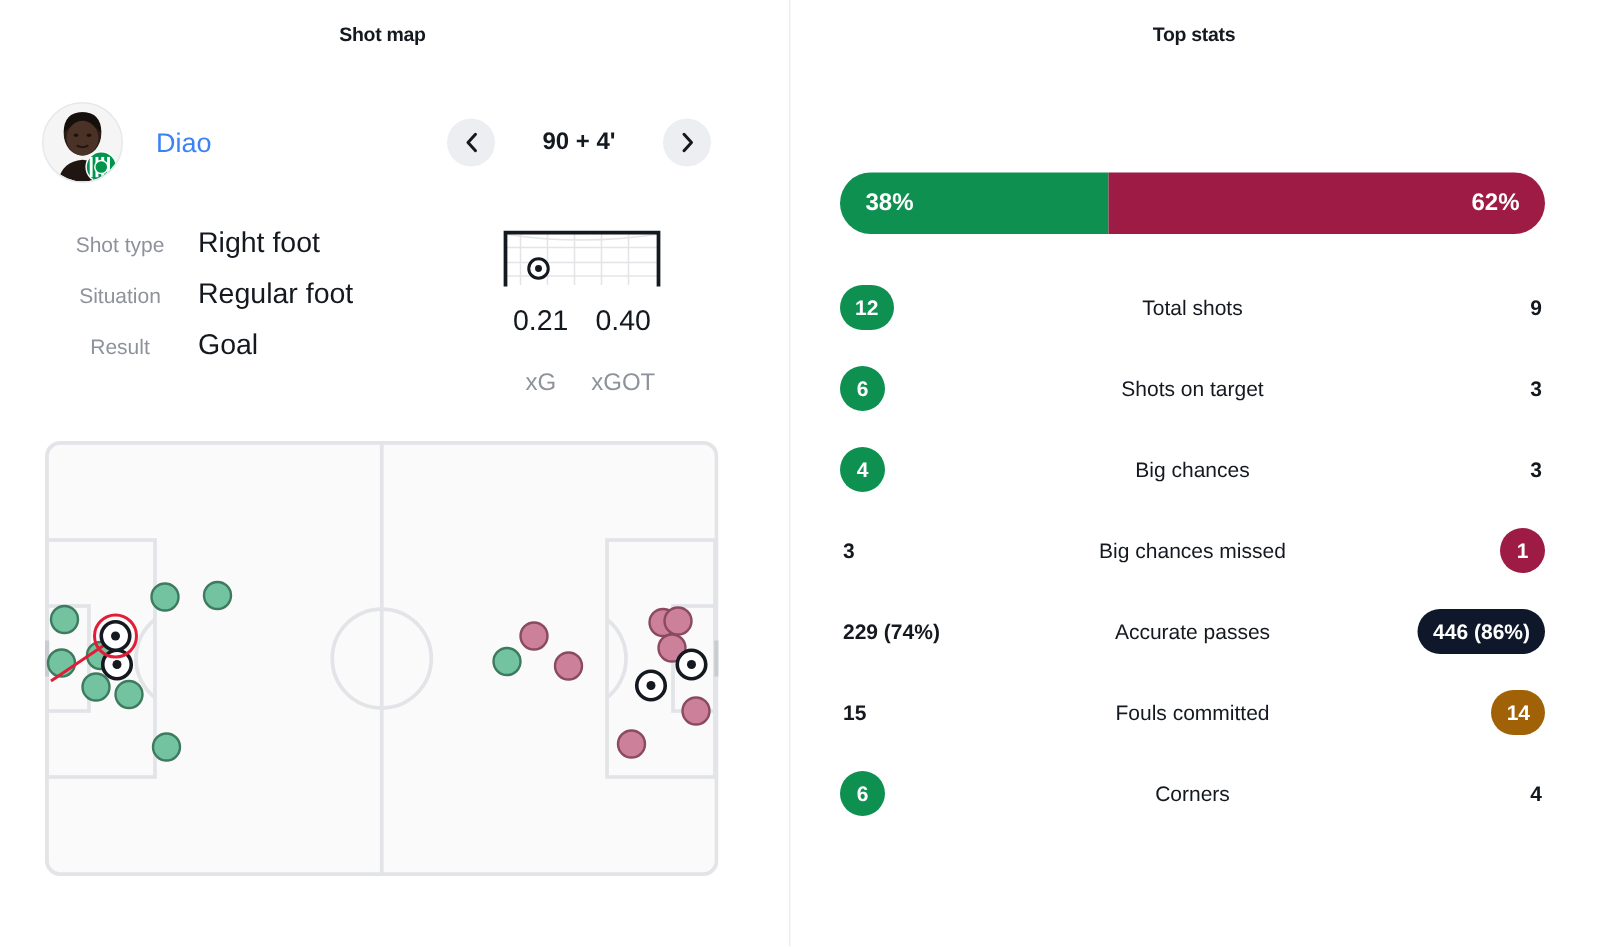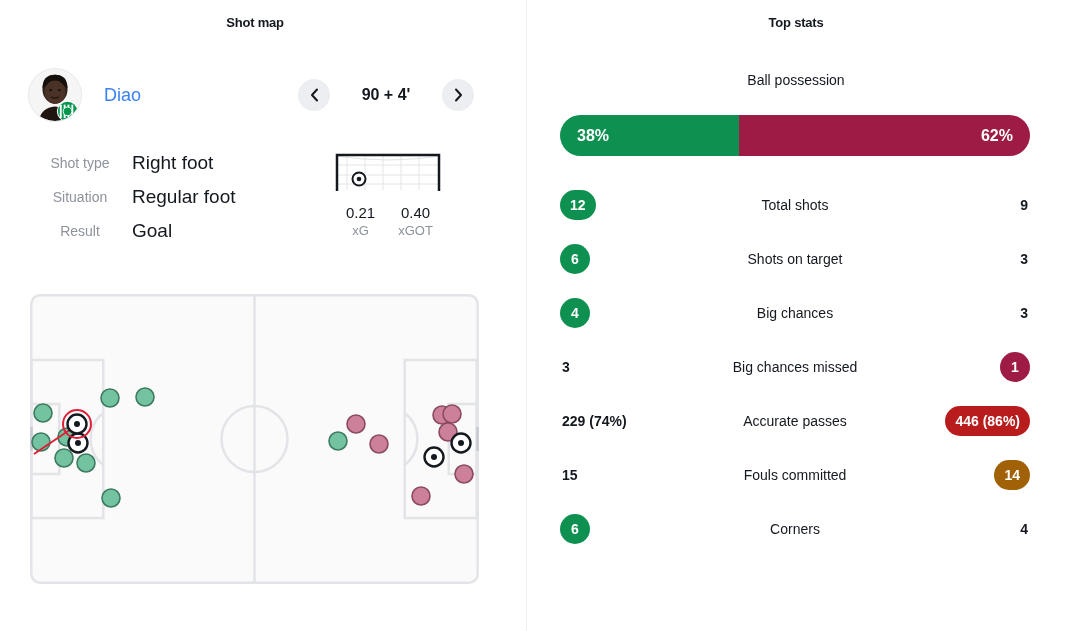--- a/index.html
+++ b/index.html
@@ -78,22 +78,22 @@
   .detail-row { display: flex; height: 34px; align-items: center; }
   .detail-key { width: 104px; font-size: 14px; color: #8d929b; text-align: center; }
   .detail-val { font-size: 19px; font-weight: 500; color: #14181f; }
 
   
   .goal-box { position: absolute; left: 333px; top: 150px; width: 116px; }
   .goal-frame { width: 110px; height: 48px; position: relative; }
   .goal-frame svg { display: block; }
   .goal-metrics { display: flex; margin-top: 6px; }
   .metric { width: 55px; text-align: center; }
-  .metric-val { font-size: 15px; font-weight: 500; color: #14181f; }
-  .metric-lbl { font-size: 13px; color: #8d929b; margin-top: 2px; }
+  .metric-val { font-size: 19px; font-weight: 500; color: #14181f; }
+  .metric-lbl { font-size: 16px; color: #8d929b; margin-top: 21px; }
 
   
   .pitch-wrap { position: absolute; left: 30px; top: 294px; width: 449px; height: 290px; }
   .pitch-wrap svg { display: block; }
 
   
   .right-panel { position: absolute; left: 527px; top: 0; width: 538px; height: 631px; }
   #topstats-title { position: absolute; left: 0; top: 15px; width: 538px; }
 
   .poss-label {
@@ -310,21 +310,20 @@
           <circle cx="404" cy="163" r="3" fill="#14181f"></circle>
         </g>
       </svg>
     </div>
   </div>
 
   <div class="right-panel">
 
     <div class="panel-title" id="topstats-title">Top stats</div>
 
-    <div class="poss-label">Ball possession</div>
 
     <div class="poss-bar">
       <div class="poss-seg poss-home" id="poss-home" style="width: 38%; background: rgb(14, 145, 80);">38%</div>
       <div class="poss-seg poss-away" id="poss-away" style="width: 62%; background: rgb(158, 27, 69);">62%</div>
     </div>
 
     <div class="stat-rows" id="stat-rows">
         <div class="stat-row">
           <div class="stat-side home">
             <span class="pill" style="background: rgb(14, 145, 80);">12</span>
@@ -360,21 +359,21 @@
           <div class="stat-side away">
             <span class="pill" style="background: rgb(158, 27, 69);">1</span>
           </div>
         </div>
         <div class="stat-row">
           <div class="stat-side home">
             <span class="plain">229 (74%)</span>
           </div>
           <div class="stat-name">Accurate passes</div>
           <div class="stat-side away">
-            <span class="pill" style="background: #b91c1c;">446 (86%)</span>
+            <span class="pill" style="background: #0f172a;">446 (86%)</span>
           </div>
         </div>
         <div class="stat-row">
           <div class="stat-side home">
             <span class="plain">15</span>
           </div>
           <div class="stat-name">Fouls committed</div>
           <div class="stat-side away">
             <span class="pill" style="background: #a16207;">14</span>
           </div>

